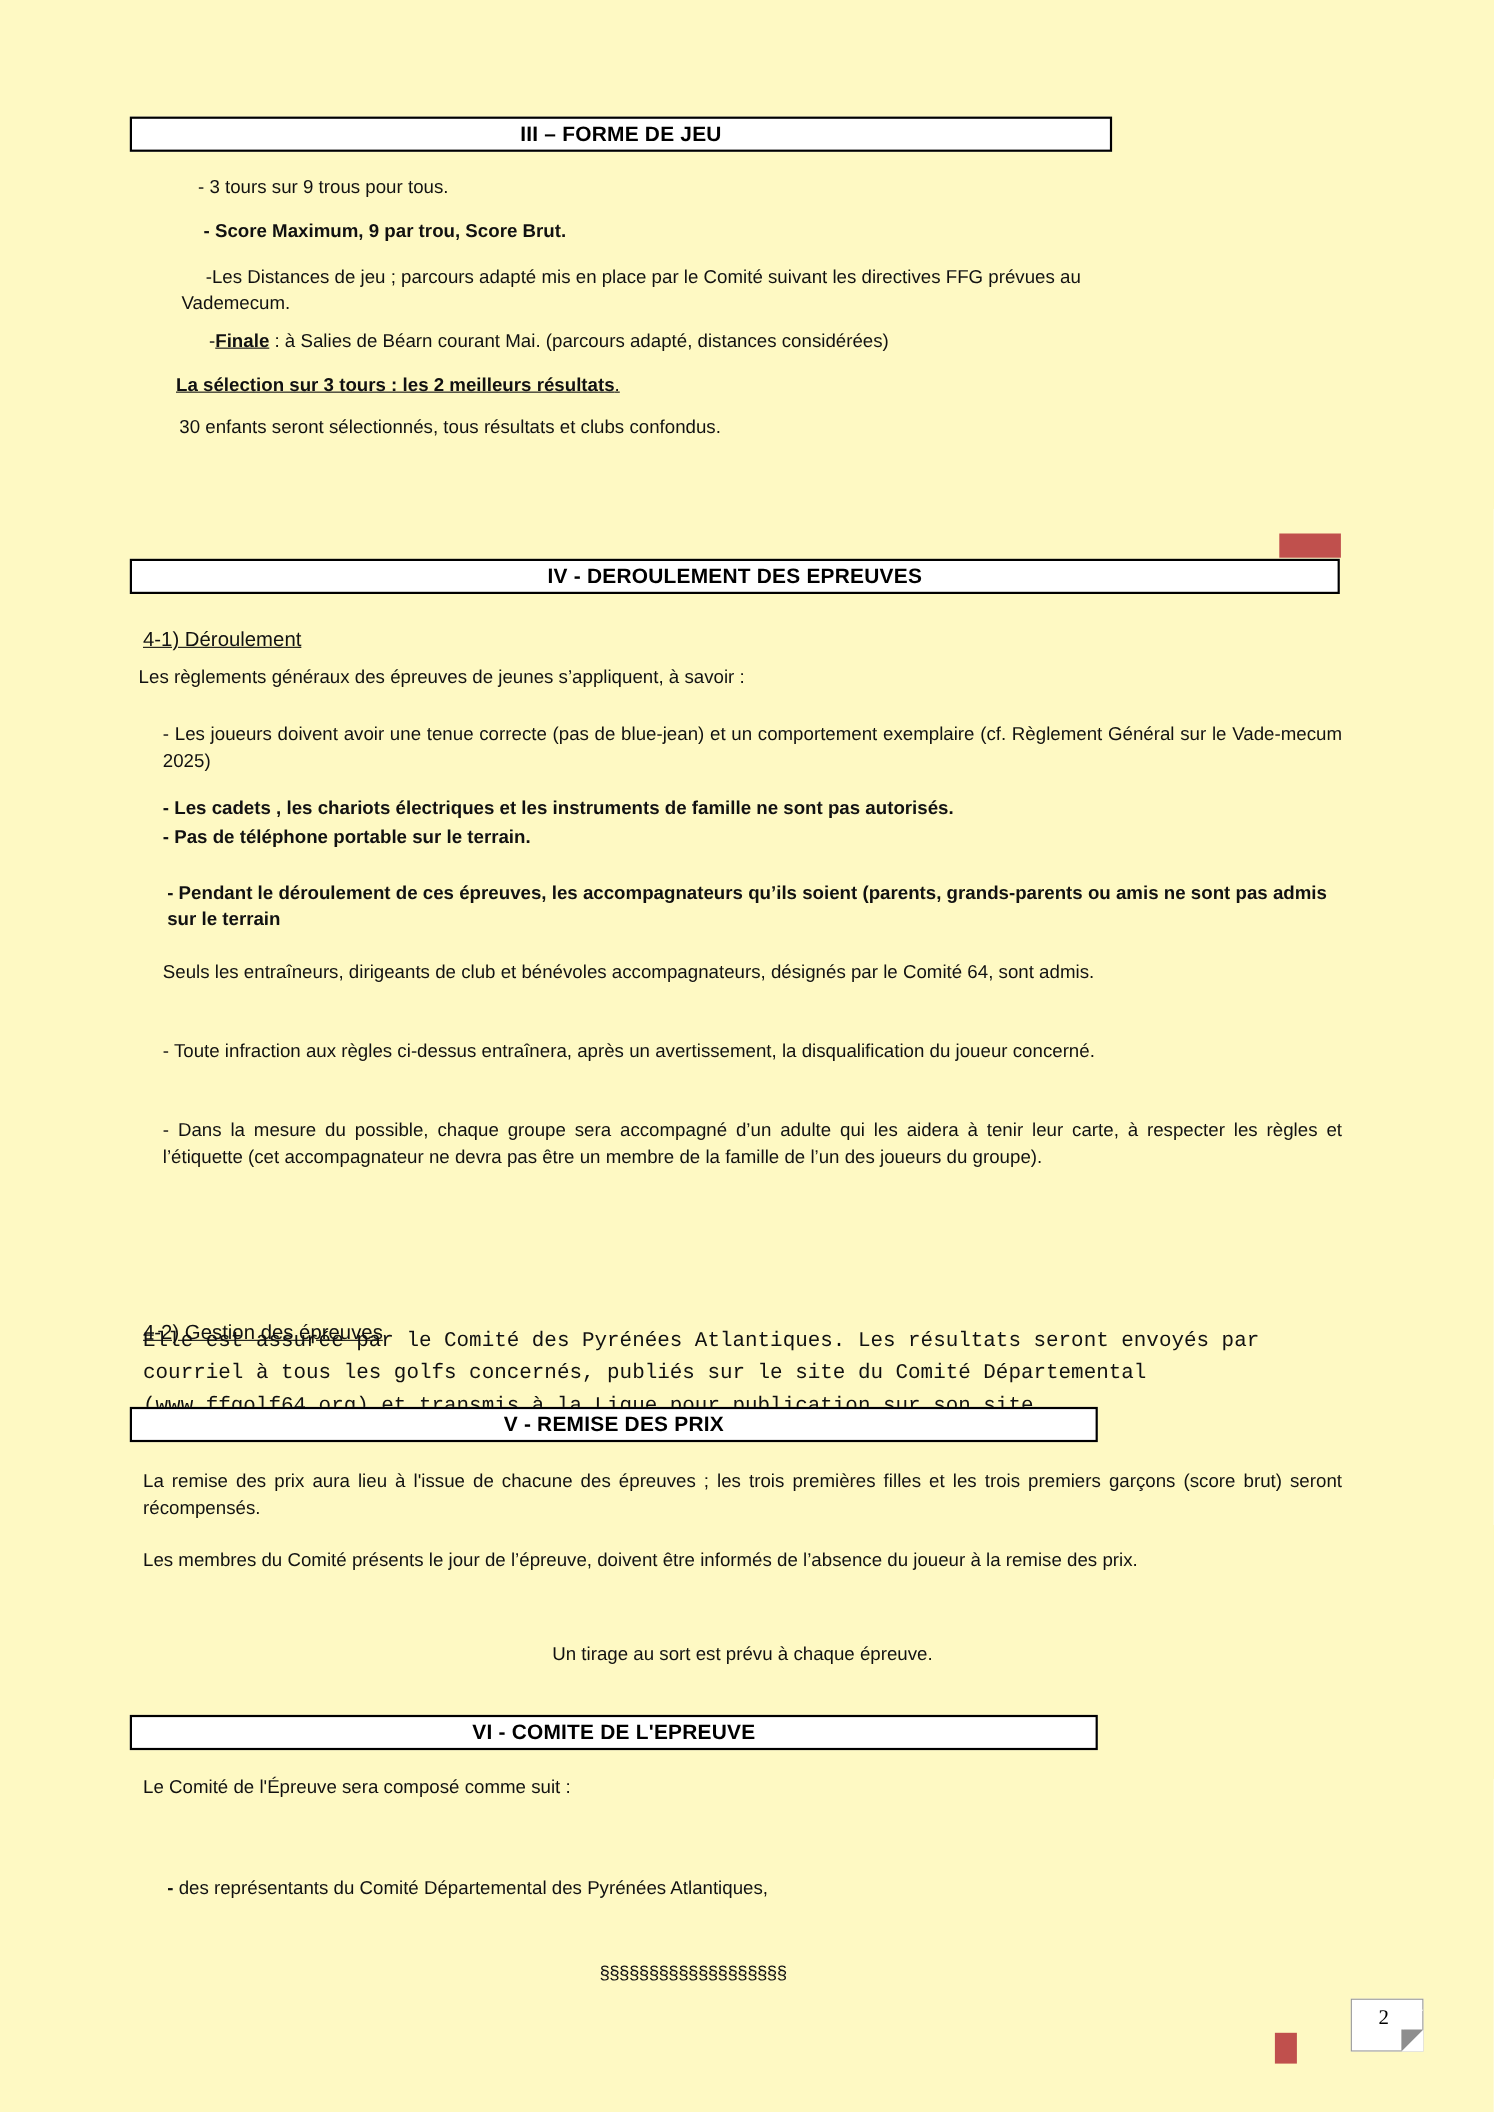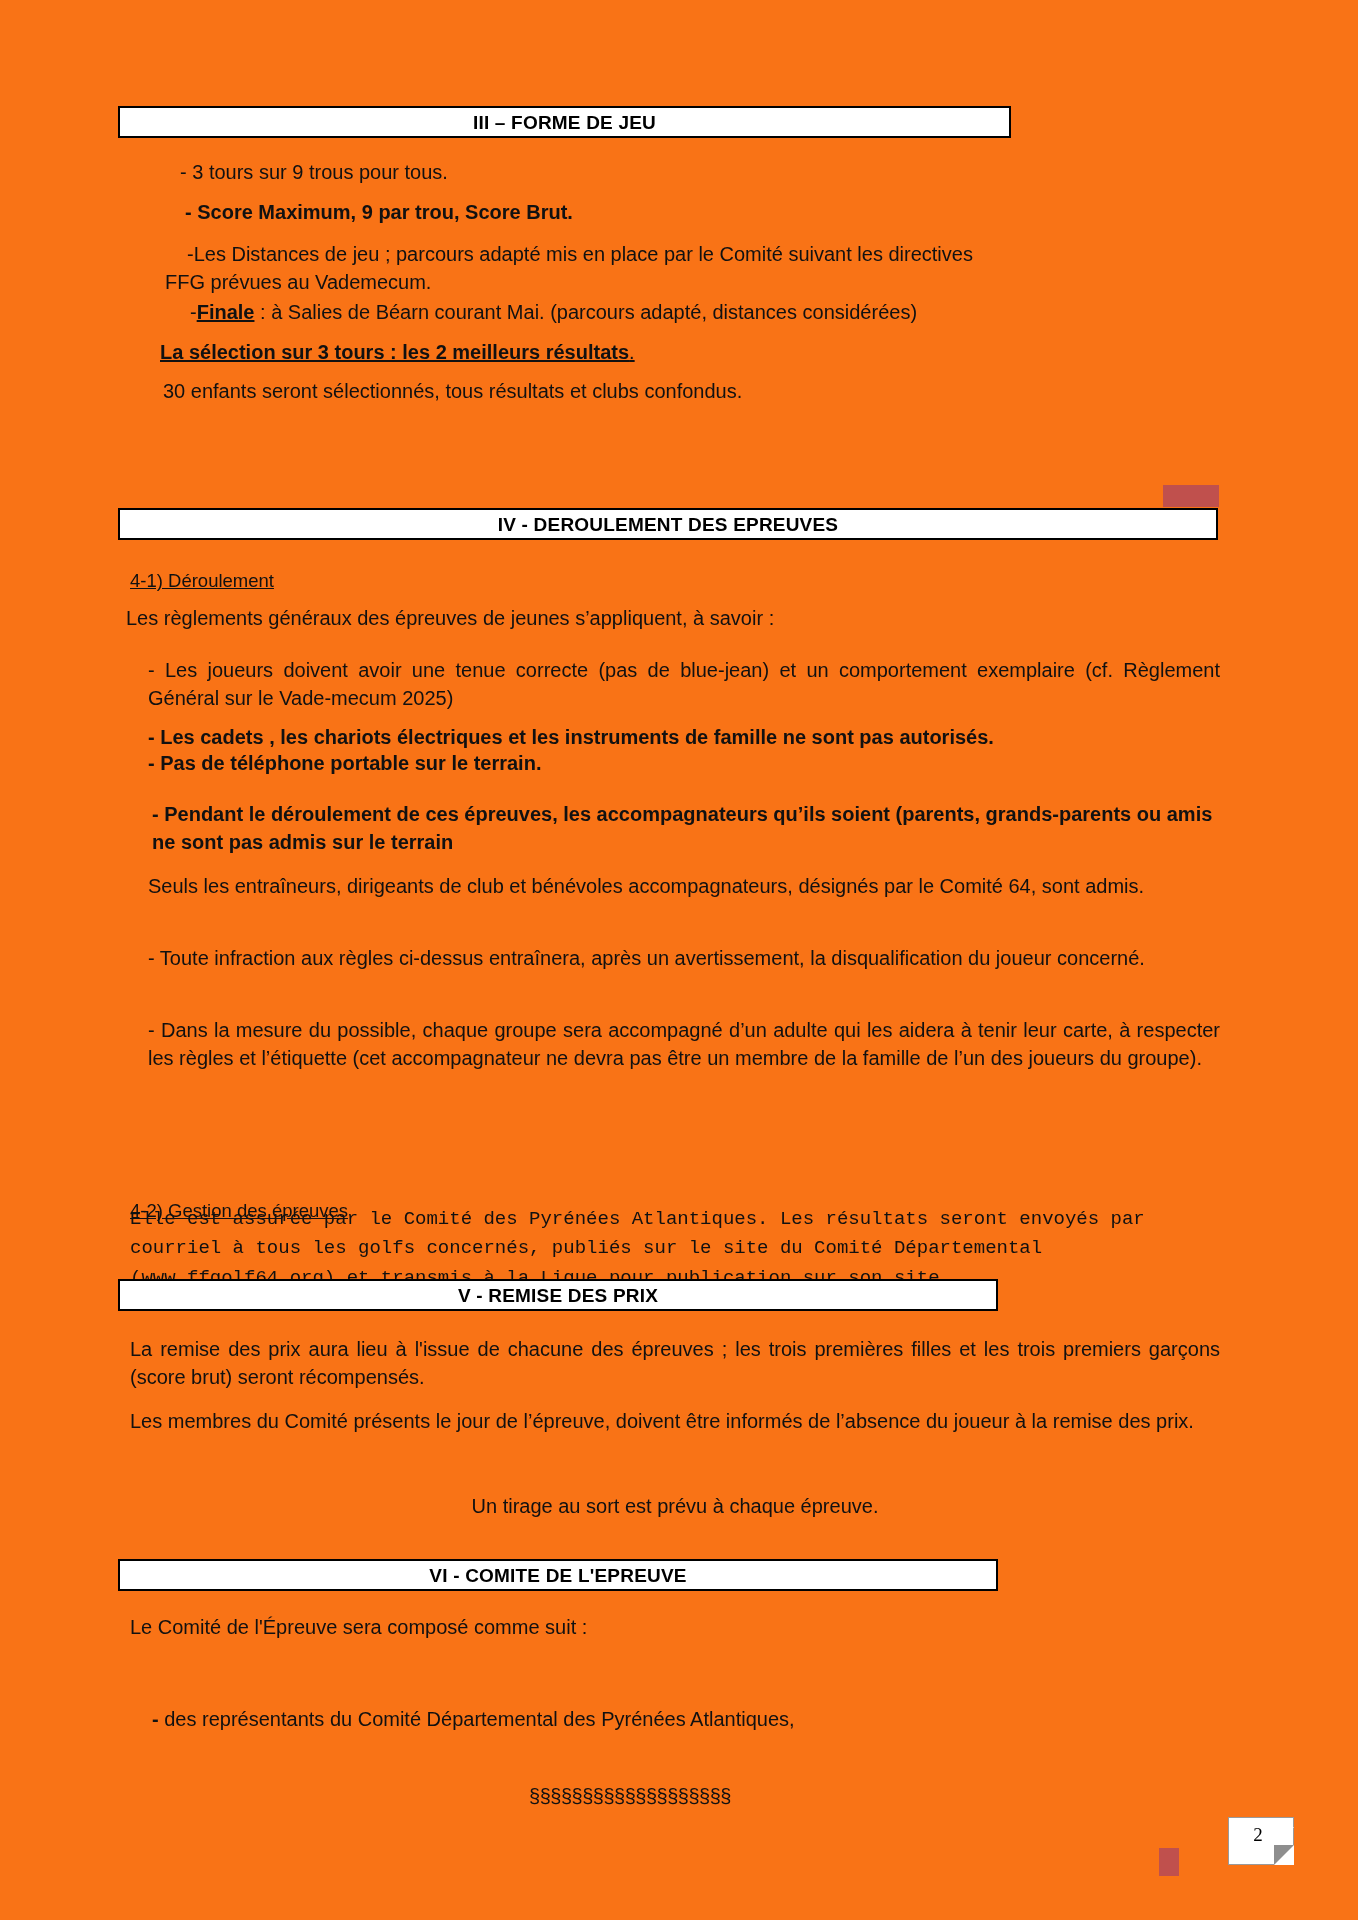--- a/index.html
+++ b/index.html
@@ -8,41 +8,41 @@
     background: #ffffff;
   }
   body {
     font-family: "Liberation Sans", sans-serif;
     color: #000000;
   }
   .page {
     position: relative;
     width: 1358px;
     height: 1920px;
-    background: #f97316;
+    background: #fef9c3;
     overflow: hidden;
     box-sizing: border-box;
   }
   
   .section-bar {
     position: absolute;
     border: 2px solid #000000;
     background: #ffffff;
     box-sizing: border-box;
     text-align: center;
     font-weight: bold;
     font-size: 19px;
     letter-spacing: 0.2px;
     line-height: 30px;
     height: 32px;
   }
   
   .para {
     position: absolute;
-    font-size: 20px;
+    font-size: 17px;
     line-height: 1.42;
     color: #111111;
     box-sizing: border-box;
   }
   .para.justify { text-align: justify; text-justify: inter-word; }
   .para.center  { text-align: center; }
   .bold   { font-weight: bold; }
   .uline  { text-decoration: underline; }
   .sub-head {
     position: absolute;

